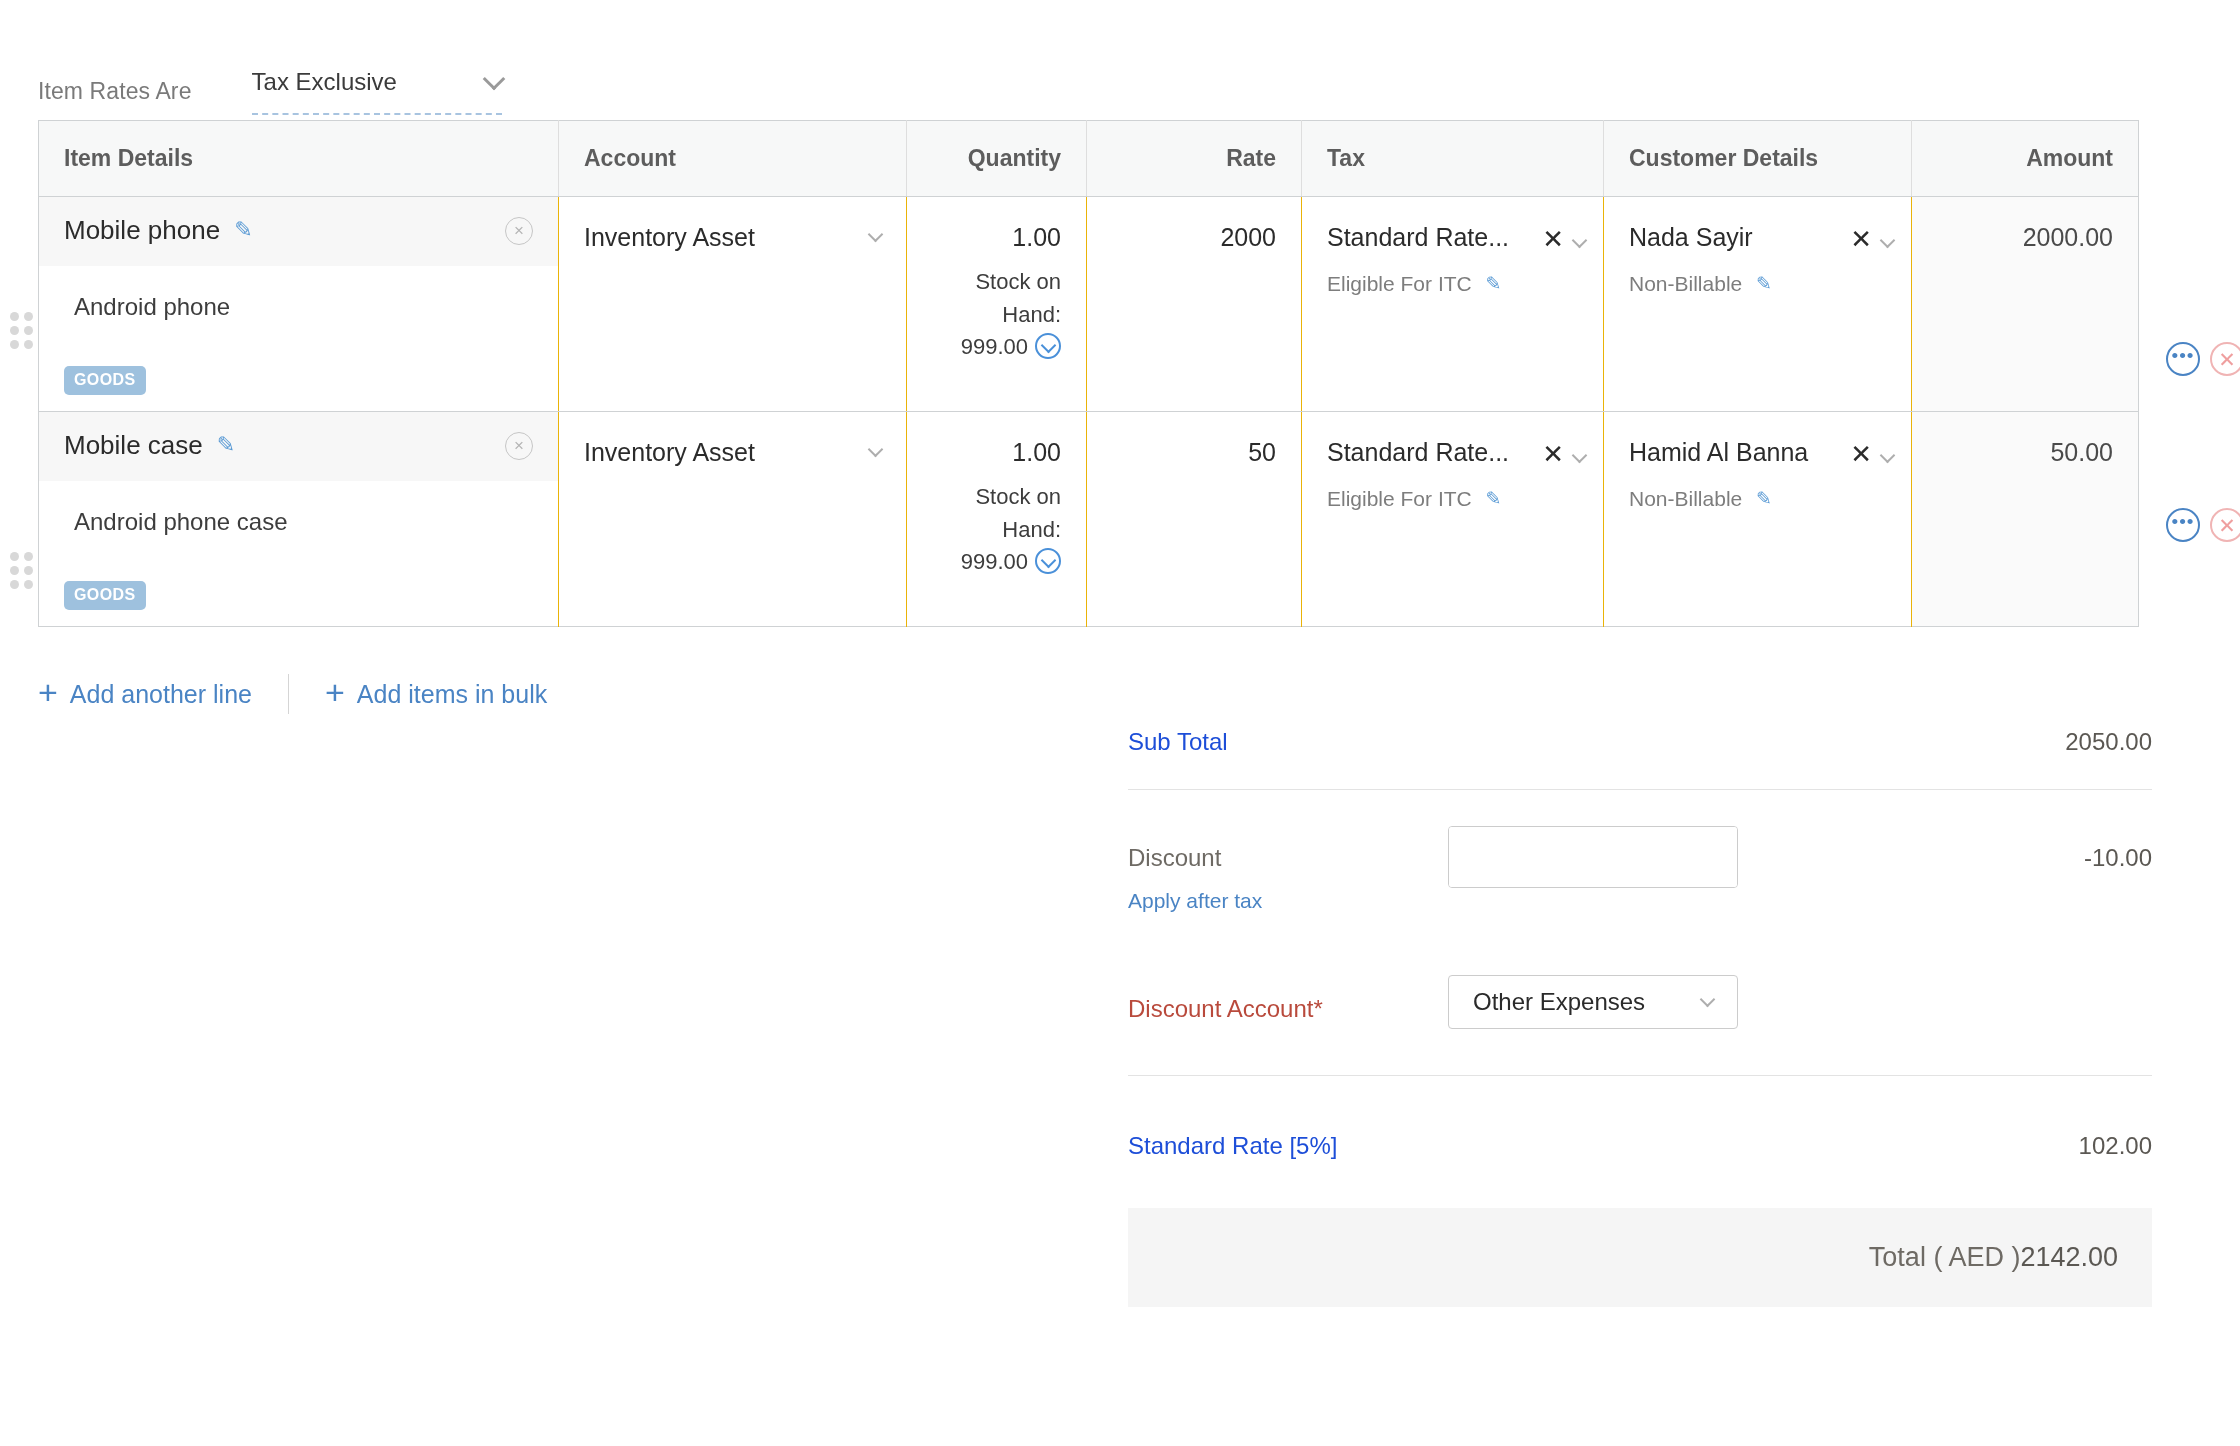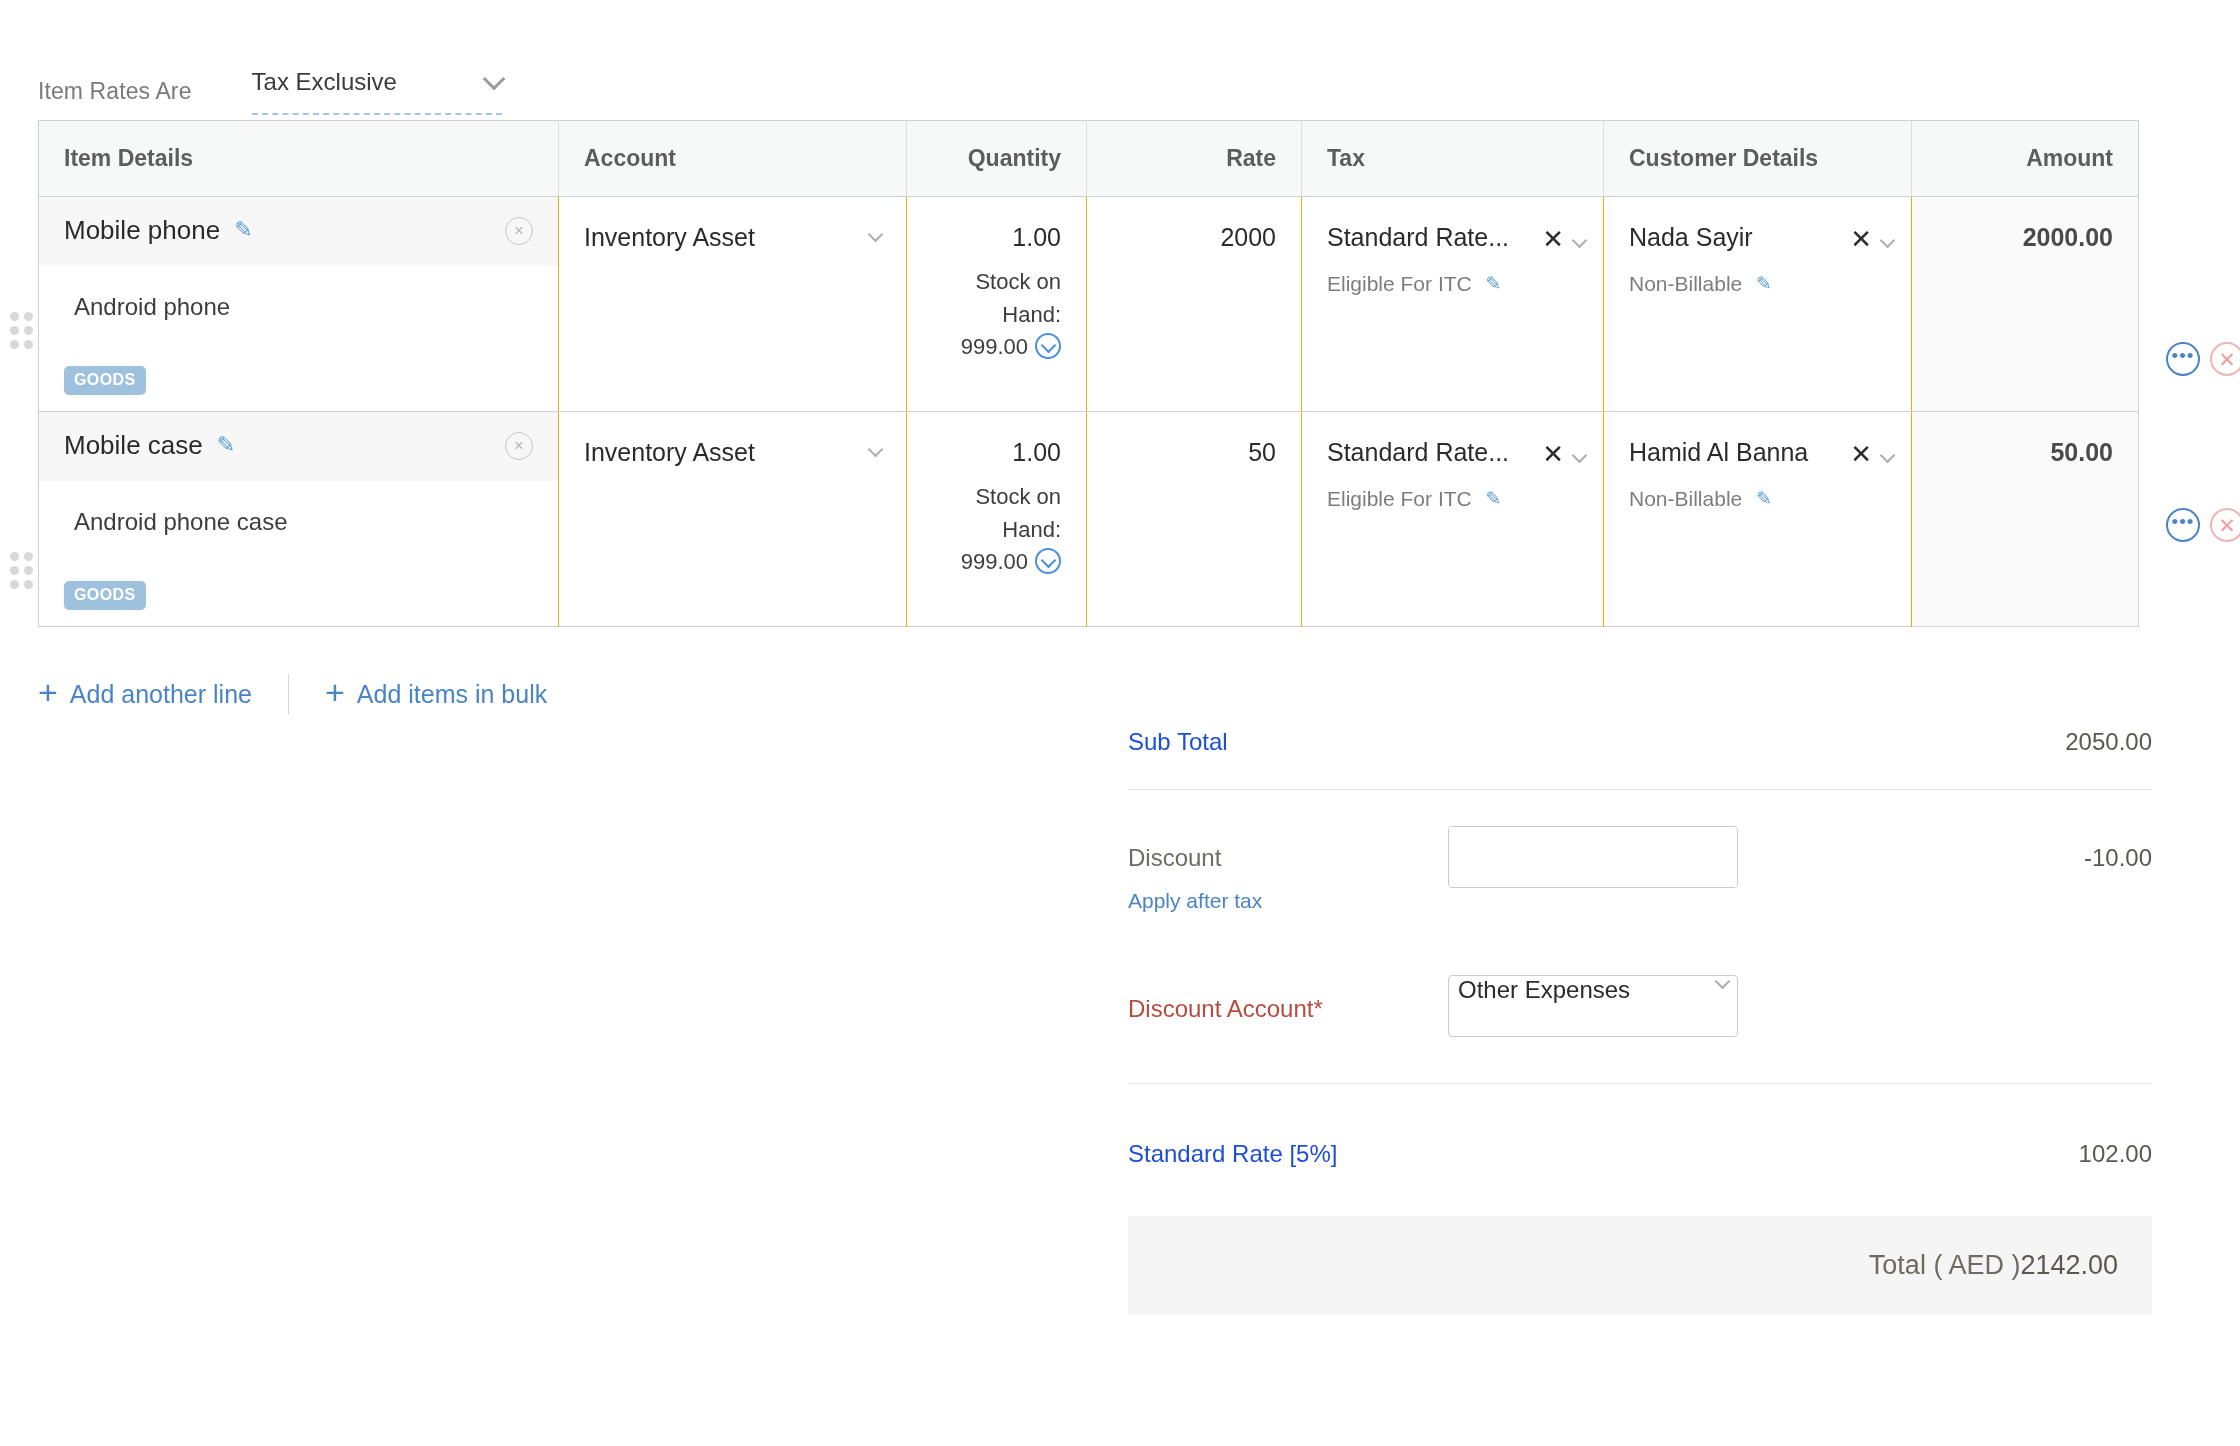--- a/index.html
+++ b/index.html
@@ -80,21 +80,21 @@
   table.items th.r { text-align: right; }
   table.items th:last-child { border-right: none; }
   table.items td {
     vertical-align: top;
     border-right: 1px solid #eab308;
     border-bottom: 1px solid #cfd2d4;
     padding: 0;
     background: #fff;
   }
   table.items tr:last-child td { border-bottom: none; }
-  table.items td:last-child { border-right: none; font-weight: bold; }
+  table.items td:last-child { border-right: none; }
 
   .col-item   { width: 520px; }
   .col-acct   { width: 348px; }
   .col-qty    { width: 180px; }
   .col-rate   { width: 215px; }
   .col-tax    { width: 302px; }
   .col-cust   { width: 308px; }
   .col-amt    { width: 227px; }
 
   
@@ -347,25 +347,26 @@
 
   .da-block {
     display: flex;
     align-items: flex-start;
     margin-top: 62px;
   }
   .da-left { width: 320px; padding-top: 20px; }
   .da-label { color: #b94a3c; font-size: 24px; }
   .da-select {
     width: 290px;
-    height: 62px;
+    height: 54px;
     border: 1px solid #cccccc;
     border-radius: 4px;
     display: flex;
-    padding: 0 9px;
+    align-items: center;
+    padding: 0 24px;
     background: #fff;
     cursor: pointer;
   }
   .da-select span.val { flex: 1; font-size: 24px; color: #2b2b2b; }
   .da-hint {
     width: 290px;
     font-size: 21px;
     color: #8a8a8a;
     line-height: 1.52;
     margin-top: 16px;

